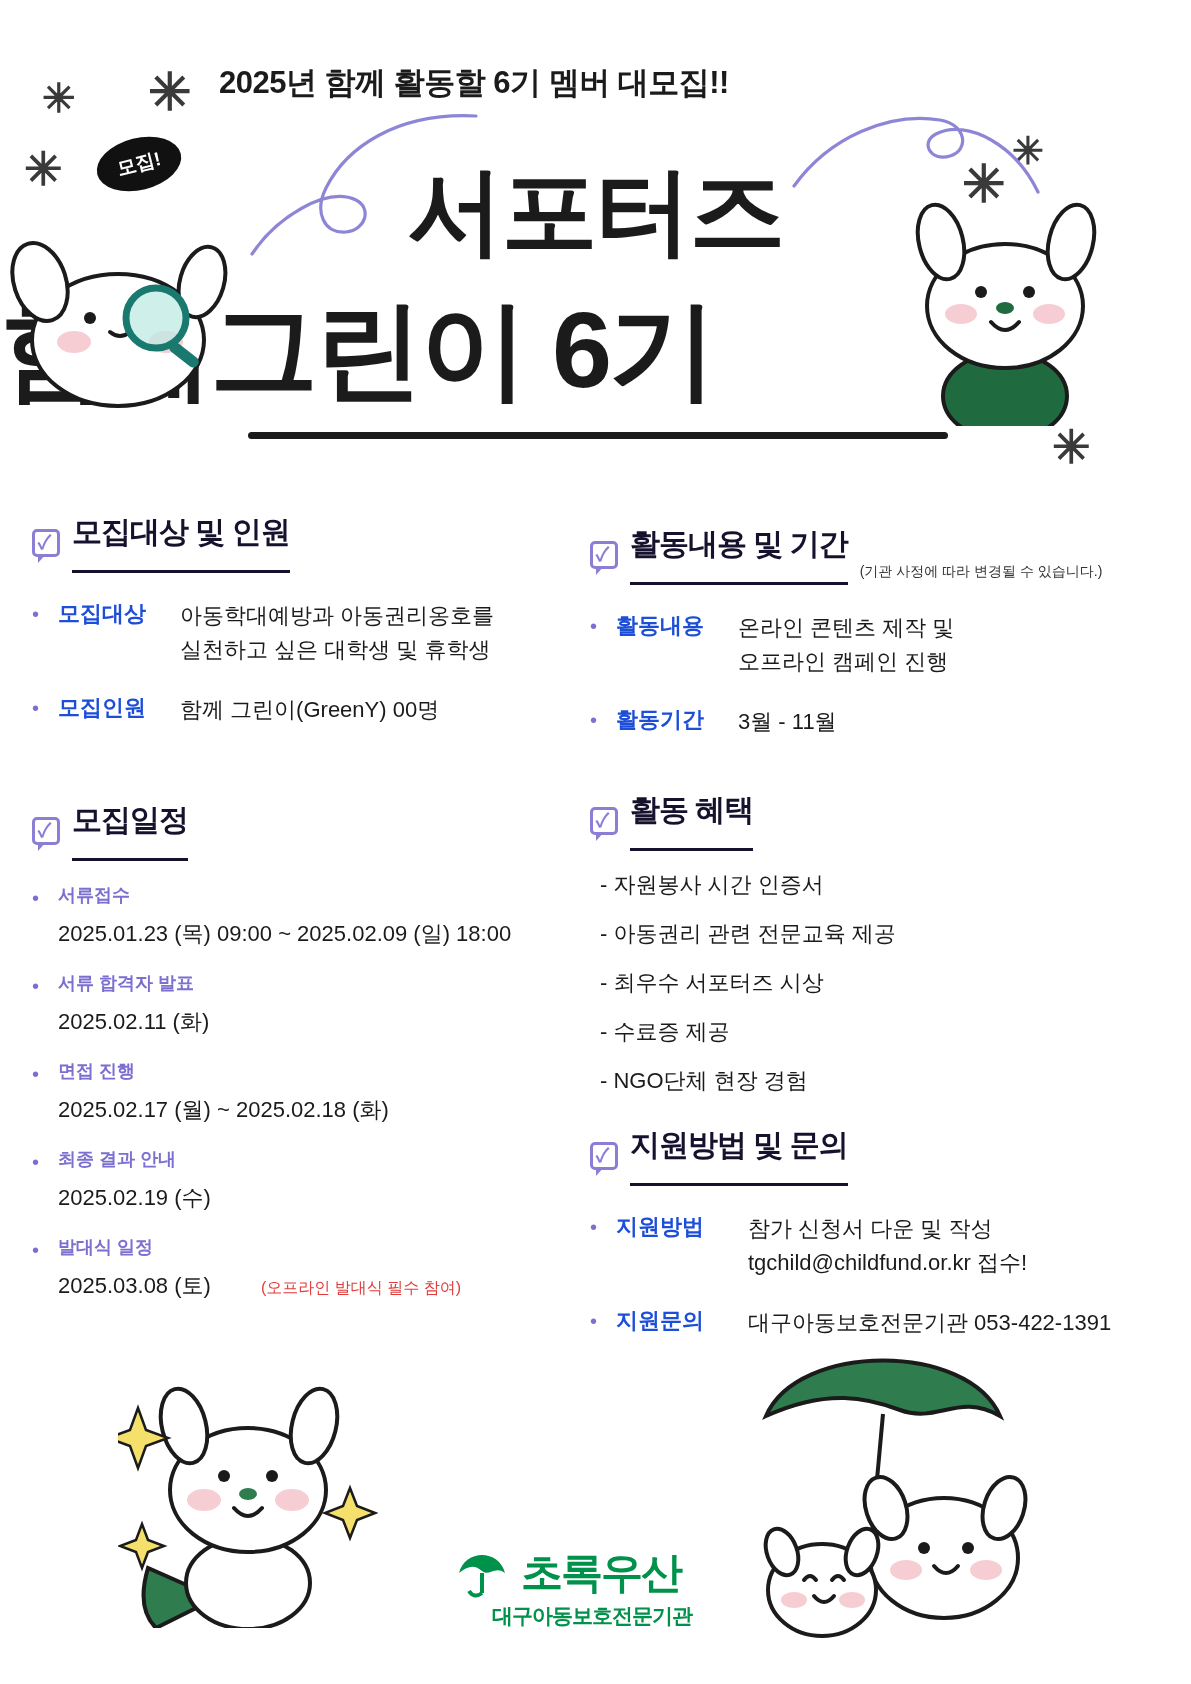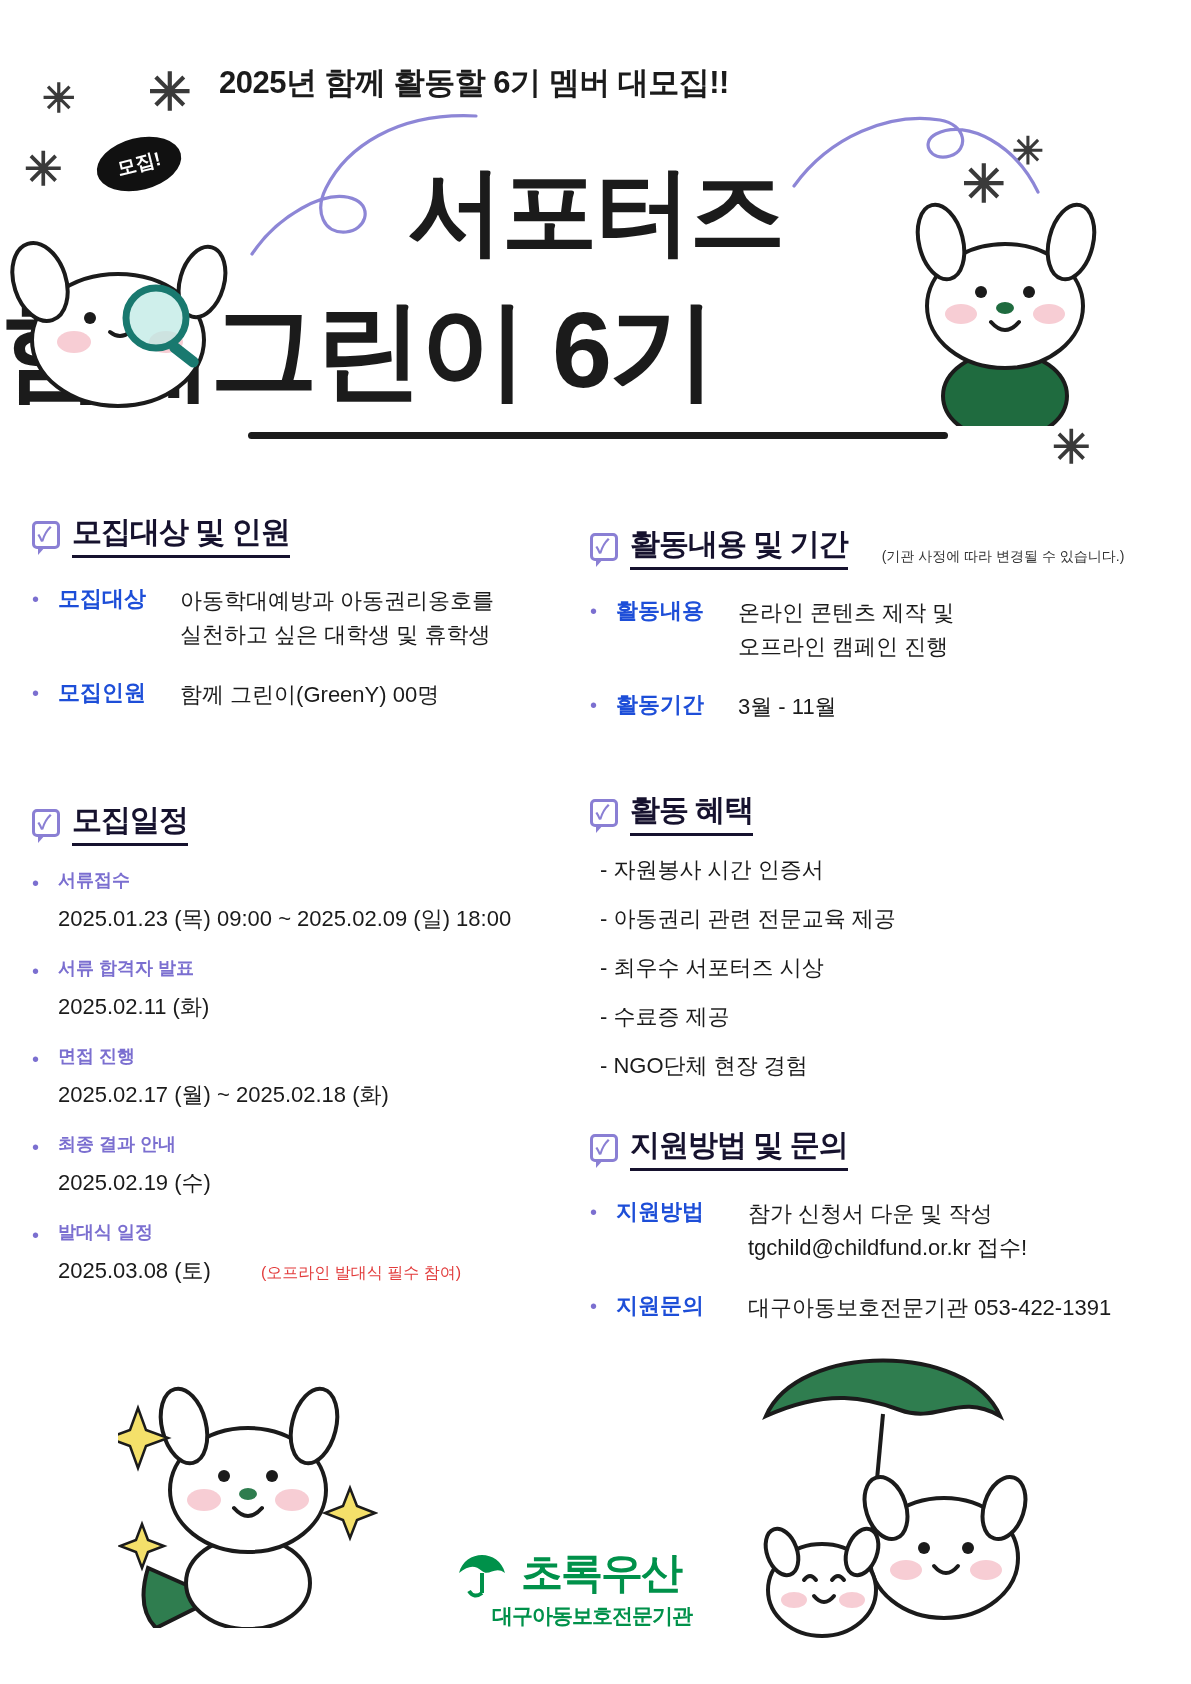--- a/index.html
+++ b/index.html
@@ -62,23 +62,23 @@
   .chk::after {
     content: "✓"; position: absolute; left: 3px; top: -5px;
     font-size: 19px; color: #8a7fd4; font-weight: 700;
   }
   .chk::before {
     content: ""; position: absolute; left: 3px; bottom: -9px;
     border-left: 8px solid #8a7fd4; border-bottom: 9px solid transparent;
   }
   .sec-title {
     font-size: 30px; font-weight: 900; color: #16122e;
-    border-bottom: 3px solid #16122e; padding-bottom: 2px; letter-spacing: -1px;
-  }
-  .sec-note { font-size: 14px; color: #333; margin-left: 22px; align-self: flex-end; padding-bottom: 4px; }
+    border-bottom: 3px solid #16122e; padding-bottom: 17px; letter-spacing: -1px;
+  }
+  .sec-note { font-size: 14px; color: #333; margin-left: 0; align-self: flex-end; padding-bottom: 4px; }
 
   .row { display: flex; margin-top: 26px; }
   .bullet { color: #7b6fd0; font-size: 20px; width: 26px; flex: 0 0 26px; line-height: 30px; text-align: left; }
   .label { color: #1d4ed8; font-size: 22px; font-weight: 700; width: 122px; flex: 0 0 122px; line-height: 30px; }
   .label.wide { width: 132px; flex: 0 0 132px; }
   .value { color: #1b1b1b; font-size: 22px; line-height: 34px; }
   .value .l2 { display: block; }
 
   .date-item { margin-top: 22px; }
   .date-item .dt { display: flex; align-items: flex-start; }

